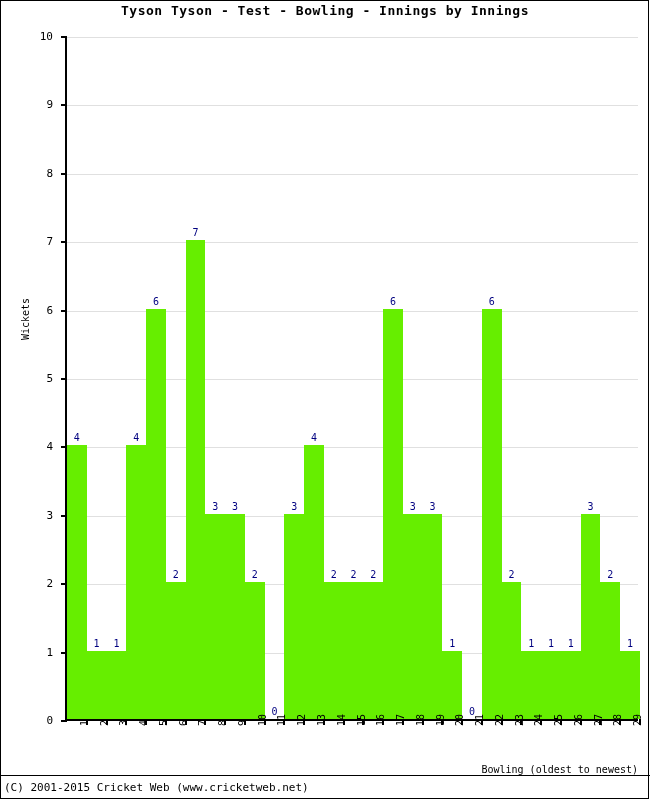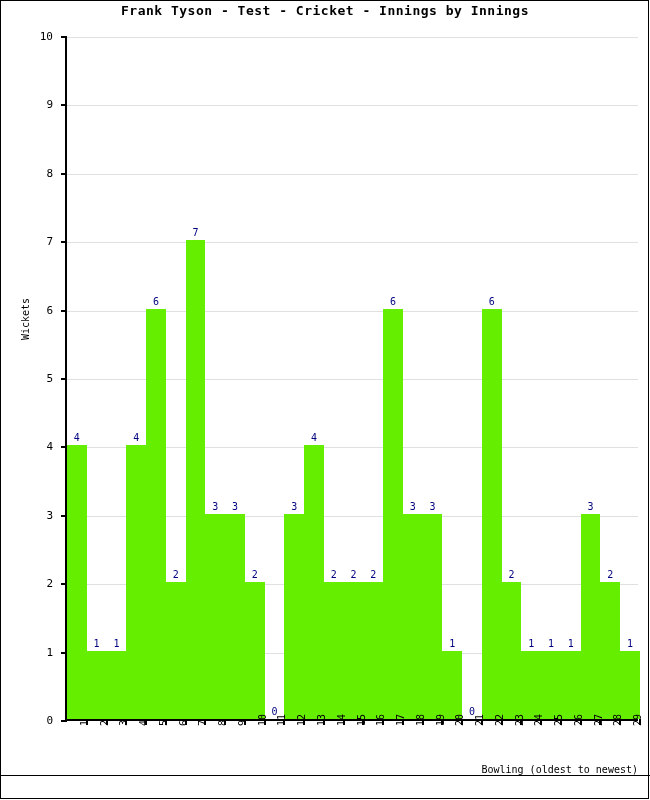--- a/index.html
+++ b/index.html
@@ -158,21 +158,21 @@
     font-size: 11px;
     color: #000000;
     white-space: nowrap;
   }
 </style>
 </head>
 <body>
 
 <div id="chart-root">
 
-  <div class="chart-title">Frank Tyson - Test - Cricket - Innings by Innings</div>
+  <div class="chart-title">Tyson Tyson - Test - Bowling - Innings by Innings</div>
 
   <div class="y-axis-title">Wickets</div>
 
   <div class="plot-area">
     <div class="gridlines" id="gridlines">
         <div class="ytick-mark" style="top: 683px;"></div>
         <div class="gridline" style="top: 615.6px;"></div>
         <div class="ytick-mark" style="top: 614.6px;"></div>
         <div class="gridline" style="top: 547.2px;"></div>
         <div class="ytick-mark" style="top: 546.2px;"></div>
@@ -381,15 +381,16 @@
       <div class="xtick-label" style="left: 553.086px;">25</div>
       <div class="xtick-label" style="left: 572.845px;">26</div>
       <div class="xtick-label" style="left: 592.603px;">27</div>
       <div class="xtick-label" style="left: 612.362px;">28</div>
       <div class="xtick-label" style="left: 632.121px;">29</div>
     </div>
 
   <div class="x-axis-title">Bowling (oldest to newest)</div>
 
   <div class="footer-rule"></div>
+  <div class="footer-text">(C) 2001-2015 Cricket Web (www.cricketweb.net)</div>
 
   <div class="image-border"></div>
 </div>
 
 </body></html>

